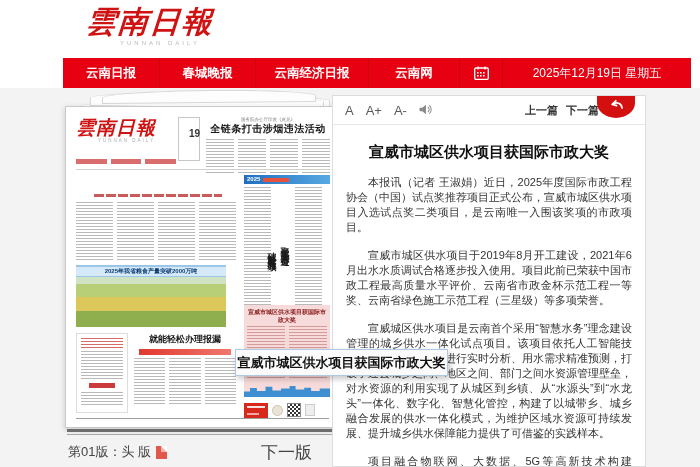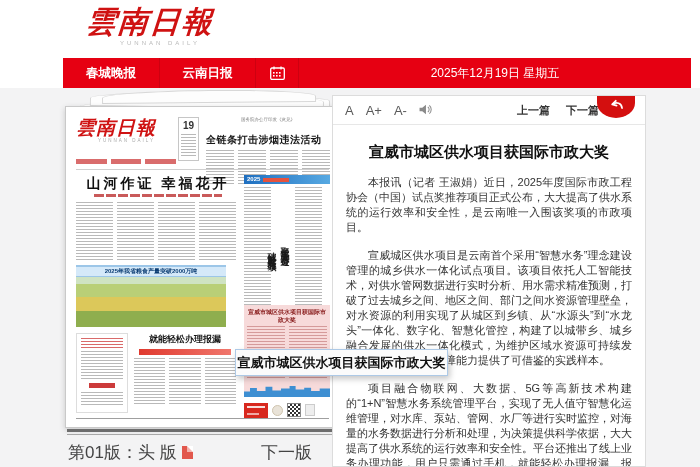--- a/index.html
+++ b/index.html
@@ -47,26 +47,26 @@
   .ft-red{background-image:repeating-linear-gradient(to bottom,#d96a6a 0,#d96a6a 1px,transparent 1px,transparent 3px);}
   .cols{display:flex;gap:4px;}
   .cols i{flex:1;display:block;}
 
   .p-masthead{position:absolute;left:10px;top:10px;width:100px;}
   .p-masthead-title{font-family:"DejaVu Serif",serif;font-weight:bold;font-style:italic;
                     font-size:19px;line-height:20px;color:#cf1212;letter-spacing:1px;}
   .p-masthead-sub{font-size:4.5px;color:#aaa;letter-spacing:2px;margin:1px 0 0 22px;}
   .p-redrow{position:absolute;left:10px;top:52px;width:100px;height:5px;display:flex;gap:4px;}
   .p-redrow b{flex:1;background:#cc3b3b;opacity:.75;}
-  .p-datebox{position:absolute;left:112px;top:10px;width:21px;height:44px;border:1px solid #c6c6c6;padding:2px;}
+  .p-datebox{position:absolute;left:112px;top:10px;width:21px;height:44px;border:1px solid #c6c6c6;padding:10px;}
   .p-datebox .day{font-size:10px;font-weight:bold;color:#333;text-align:center;line-height:12px;}
   .p-datebox .ft{height:22px;margin-top:2px;}
   .p-topart{position:absolute;left:140px;top:9px;width:124px;}
   .p-kicker{font-size:5px;color:#777;text-align:center;transform:scale(.9);white-space:nowrap;}
-  .p-head1{font-size:10px;font-weight:bold;color:#151515;margin-top:11px;letter-spacing:.5px;white-space:nowrap;}
+  .p-head1{font-size:10px;font-weight:bold;color:#151515;text-align:center;margin-top:0;letter-spacing:.5px;white-space:nowrap;}
   .p-topart .cols{height:36px;margin-top:3px;}
   .p-rule{position:absolute;left:10px;top:62px;width:253px;border-top:1px solid #cfcfcf;}
   .p-bighead{position:absolute;left:8px;top:68px;width:168px;font-size:14px;font-weight:bold;
              color:#111;letter-spacing:3px;text-align:center;white-space:nowrap;}
   .p-subtt{position:absolute;left:28px;top:87px;width:128px;height:3px;
            background:repeating-linear-gradient(to right,#c95a5a 0 10px,transparent 10px 12px);}
   .p-maincols{position:absolute;left:10px;top:95px;width:160px;height:58px;}
   .p-side{position:absolute;left:178px;top:68px;width:86px;}
   .p-banner{height:9px;background:linear-gradient(to right,#1f6fc0,#57a9e2);color:#fff;font-size:6px;
             font-weight:bold;line-height:9px;padding-left:3px;display:flex;align-items:center;gap:3px;}
@@ -104,33 +104,33 @@
       background:repeating-conic-gradient(#333 0% 25%,#fff 0% 50%) 0 0/4px 4px;}
   .p-graybox{width:10px;height:12px;background:#eee;border:1px solid #ccc;}
   .p-footline{position:absolute;left:10px;top:311px;width:253px;height:2px;}
 
   .paper-baseline1{position:absolute;left:67px;top:429px;width:271px;height:3px;background:#6d6d6d;z-index:2;}
   .paper-baseline2{position:absolute;left:67px;top:434px;width:271px;height:1px;background:#a8a8a8;z-index:2;}
 
   
   .pager{position:absolute;left:68px;top:443px;width:244px;height:18px;display:flex;
          align-items:center;justify-content:space-between;z-index:2;}
-  .pager-label{font-size:17px;color:#444;display:flex;align-items:center;cursor:pointer;}
+  .pager-label{font-size:13px;color:#444;display:flex;align-items:center;cursor:pointer;}
   .pdf{width:11px;height:13px;background:#e2574c;position:relative;display:inline-block;margin-left:5px;cursor:pointer;}
   .pdf::after{content:"";position:absolute;top:0;right:0;border:3px solid;border-color:#fff #fff #f3b4ae #f3b4ae;}
   .pager-next{font-size:17px;color:#444;cursor:pointer;}
 
   
   .panel{position:absolute;left:332px;top:95px;width:314px;height:372px;background:#fff;
          border:1px solid #dcdcdc;box-sizing:border-box;overflow:hidden;z-index:2;}
   .toolbar{height:28px;display:flex;align-items:center;padding:0 46px 0 12px;
            border-bottom:1px solid #e7e7e7;}
   .tb-left{display:flex;align-items:center;gap:12px;}
   .tb-btn{font-size:13px;color:#5a5a5a;cursor:pointer;line-height:1;}
-  .tb-right{margin-left:auto;display:flex;gap:16px;}
+  .tb-right{margin-left:auto;display:flex;gap:8px;}
   .tb-link{font-size:11px;color:#333;font-weight:bold;cursor:pointer;}
   .backfab{position:absolute;top:0;right:10px;width:38px;height:19px;background:#d40f0f;
            border-radius:0 0 38px 38px / 0 0 30px 30px;display:flex;align-items:flex-start;
            justify-content:center;cursor:pointer;padding-top:3px;}
   .article-body{padding:12px 13px 0;}
   .article-title{font-size:15px;font-weight:bold;color:#111;text-align:center;margin:6px 0 13px;}
   .article-body p{font-size:11px;line-height:15px;color:#333;text-align:justify;
                   text-indent:2em;margin:0 0 13px;}
 
   
@@ -145,22 +145,24 @@
 <div class="main-bg"></div>
 
 <div class="site-header">
   <div class="logo">
     <div class="logo-title">雲南日報</div>
     <div class="logo-sub">YUNNAN DAILY</div>
   </div>
 </div>
 
 <div class="nav">
+  <div class="nav-item">云南日报</div>
   <div class="nav-item">春城晚报</div>
-  <div class="nav-item">云南日报</div>
+  <div class="nav-item">云南经济日报</div>
+  <div class="nav-item">云南网</div>
   <div class="nav-cal">
     <svg width="15" height="14" viewBox="0 0 15 14">
       <rect x="0.7" y="2" width="13.6" height="11.3" rx="1.2" fill="none" stroke="#fff" stroke-width="1.3"></rect>
       <line x1="4" y1="0.5" x2="4" y2="3.5" stroke="#fff" stroke-width="1.3"></line>
       <line x1="11" y1="0.5" x2="11" y2="3.5" stroke="#fff" stroke-width="1.3"></line>
       <g fill="#fff">
         <rect x="3" y="6" width="1.6" height="1.6"></rect>
           <rect x="6" y="6" width="1.6" height="1.6"></rect>
           <rect x="9" y="6" width="1.6" height="1.6"></rect>
         <rect x="3" y="9" width="1.6" height="1.6"></rect>
@@ -194,21 +196,20 @@
     <div class="p-kicker">国务院办公厅印发《意见》</div>
     <div class="p-head1">全链条打击涉烟违法活动</div>
     <div class="cols">
         <i class="ft"></i>
         <i class="ft"></i>
         <i class="ft"></i>
         <i class="ft"></i>
       </div>
   </div>
   <div class="p-rule"></div>
-  <div class="p-bighead">山河作证 幸福花开</div>
   <div class="p-subtt"></div>
   <div class="p-maincols cols">
       <i class="ft"></i>
       <i class="ft"></i>
       <i class="ft"></i>
       <i class="ft"></i>
     </div>
   <div class="p-side">
     <div class="p-banner">
         <span>2025</span>
@@ -288,19 +289,20 @@
     </div>
   </div>
   <div class="backfab">
     <svg width="16" height="11" viewBox="0 0 16 11">
       <path d="M14 9 C13.5 4 8.5 2.6 5 5" fill="none" stroke="#fff" stroke-width="1.8" stroke-linecap="round"></path>
       <path d="M7.8 1.8 L4.2 5.4 L8.6 6.6" fill="none" stroke="#fff" stroke-width="1.8" stroke-linecap="round" stroke-linejoin="round"></path>
     </svg>
   </div>
   <div class="article-body">
     <div class="article-title">宣威市城区供水项目获国际市政大奖</div>
-    <p>本报讯（记者 王淑娟）近日，2025年度国际市政工程协会（中国）试点奖推荐项目正式公布，大大提高了供水系统的运行效率和安全性，是云南唯一入围该奖项的市政项目。</p>
+    <p>本报讯（记者 王淑娟）近日，2025年度国际市政工程协会（中国）试点奖推荐项目正式公布，宣威市城区供水项目入选试点奖二类项目，是云南唯一入围该奖项的市政项目。</p>
+    <p>宣威市城区供水项目于2019年8月开工建设，2021年6月出水水质调试合格逐步投入使用。项目此前已荣获中国市政工程最高质量水平评价、云南省市政金杯示范工程一等奖、云南省绿色施工示范工程（三星级）等多项荣誉。</p>
     <p>宣威城区供水项目是云南首个采用“智慧水务”理念建设管理的城乡供水一体化试点项目。该项目依托人工智能技术，对供水管网数据进行实时分析、用水需求精准预测，打破了过去城乡之间、地区之间、部门之间水资源管理壁垒，对水资源的利用实现了从城区到乡镇、从“水源头”到“水龙头”一体化、数字化、智慧化管控，构建了以城带乡、城乡融合发展的供水一体化模式，为维护区域水资源可持续发展、提升城乡供水保障能力提供了可借鉴的实践样本。</p>
     <p>项目融合物联网、大数据、5G等高新技术构建的“1+N”智慧水务系统管理平台，实现了无人值守智慧化运维管理，对水库、泵站、管网、水厂等进行实时监控，对海量的水务数据进行分析和处理，为决策提供科学依据，大大提高了供水系统的运行效率和安全性。平台还推出了线上业务办理功能，用户只需通过手机，就能轻松办理报漏、报修、水费缴纳等业务，还能随时查看家里的用水趋势、水质等情况，享受到了更加便捷的用水服务。</p>
   </div>
 </div>
 
 <div class="tooltip">宣威市城区供水项目获国际市政大奖</div>
 
 </body></html>

